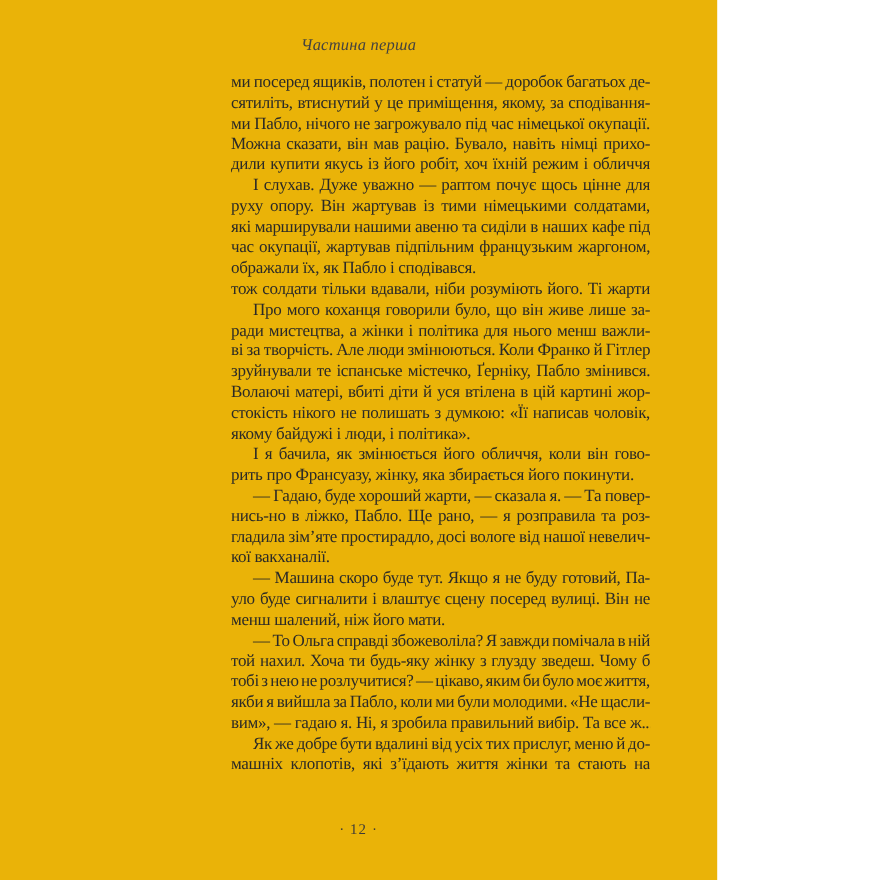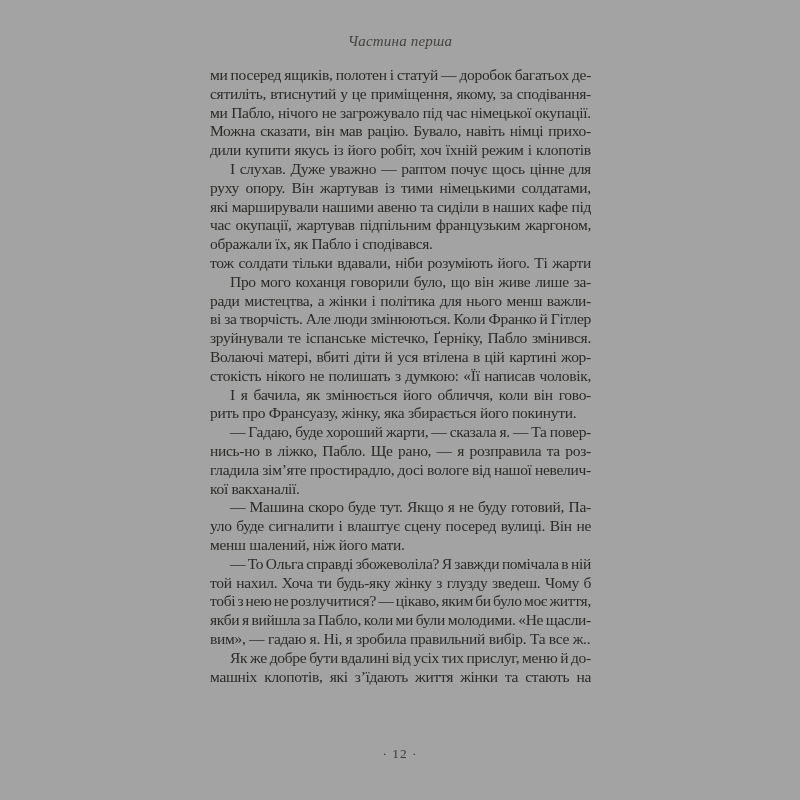--- a/index.html
+++ b/index.html
@@ -1,20 +1,20 @@
 <!DOCTYPE html>
 <html><head>
 <meta charset="utf-8">
 <style>
   html, body { margin: 0; padding: 0; background: #ffffff; }
   .page {
     position: relative;
-    width: 800px;
+    width: 652px;
     height: 800px;
-    background: #a3a3a3;
+    background: #eab308;
     font-family: "Liberation Serif", "DejaVu Serif", serif;
     overflow: hidden;
   }
   .running-head {
     position: absolute;
     top: 33px;
     left: 0;
     width: 100%;
     text-align: center;
     font-style: italic;
@@ -113,21 +113,21 @@
           <span>дили</span>
           <span>купити</span>
           <span>якусь</span>
           <span>із</span>
           <span>його</span>
           <span>робіт,</span>
           <span>хоч</span>
           <span>їхній</span>
           <span>режим</span>
           <span>і</span>
-          <span>клопотів</span>
+          <span>обличчя</span>
         </div>
       </div>
       <div class="para">
         <div class="line just ind">
           <span>І</span>
           <span>слухав.</span>
           <span>Дуже</span>
           <span>уважно</span>
           <span>—</span>
           <span>раптом</span>
@@ -242,20 +242,21 @@
           <span>стокість</span>
           <span>нікого</span>
           <span>не</span>
           <span>полишать</span>
           <span>з</span>
           <span>думкою:</span>
           <span>«Її</span>
           <span>написав</span>
           <span>чоловік,</span>
         </div>
+        <div class="line">якому байдужі і люди, і політика».</div>
       </div>
       <div class="para">
         <div class="line just ind">
           <span>І</span>
           <span>я</span>
           <span>бачила,</span>
           <span>як</span>
           <span>змінюється</span>
           <span>його</span>
           <span>обличчя,</span>

